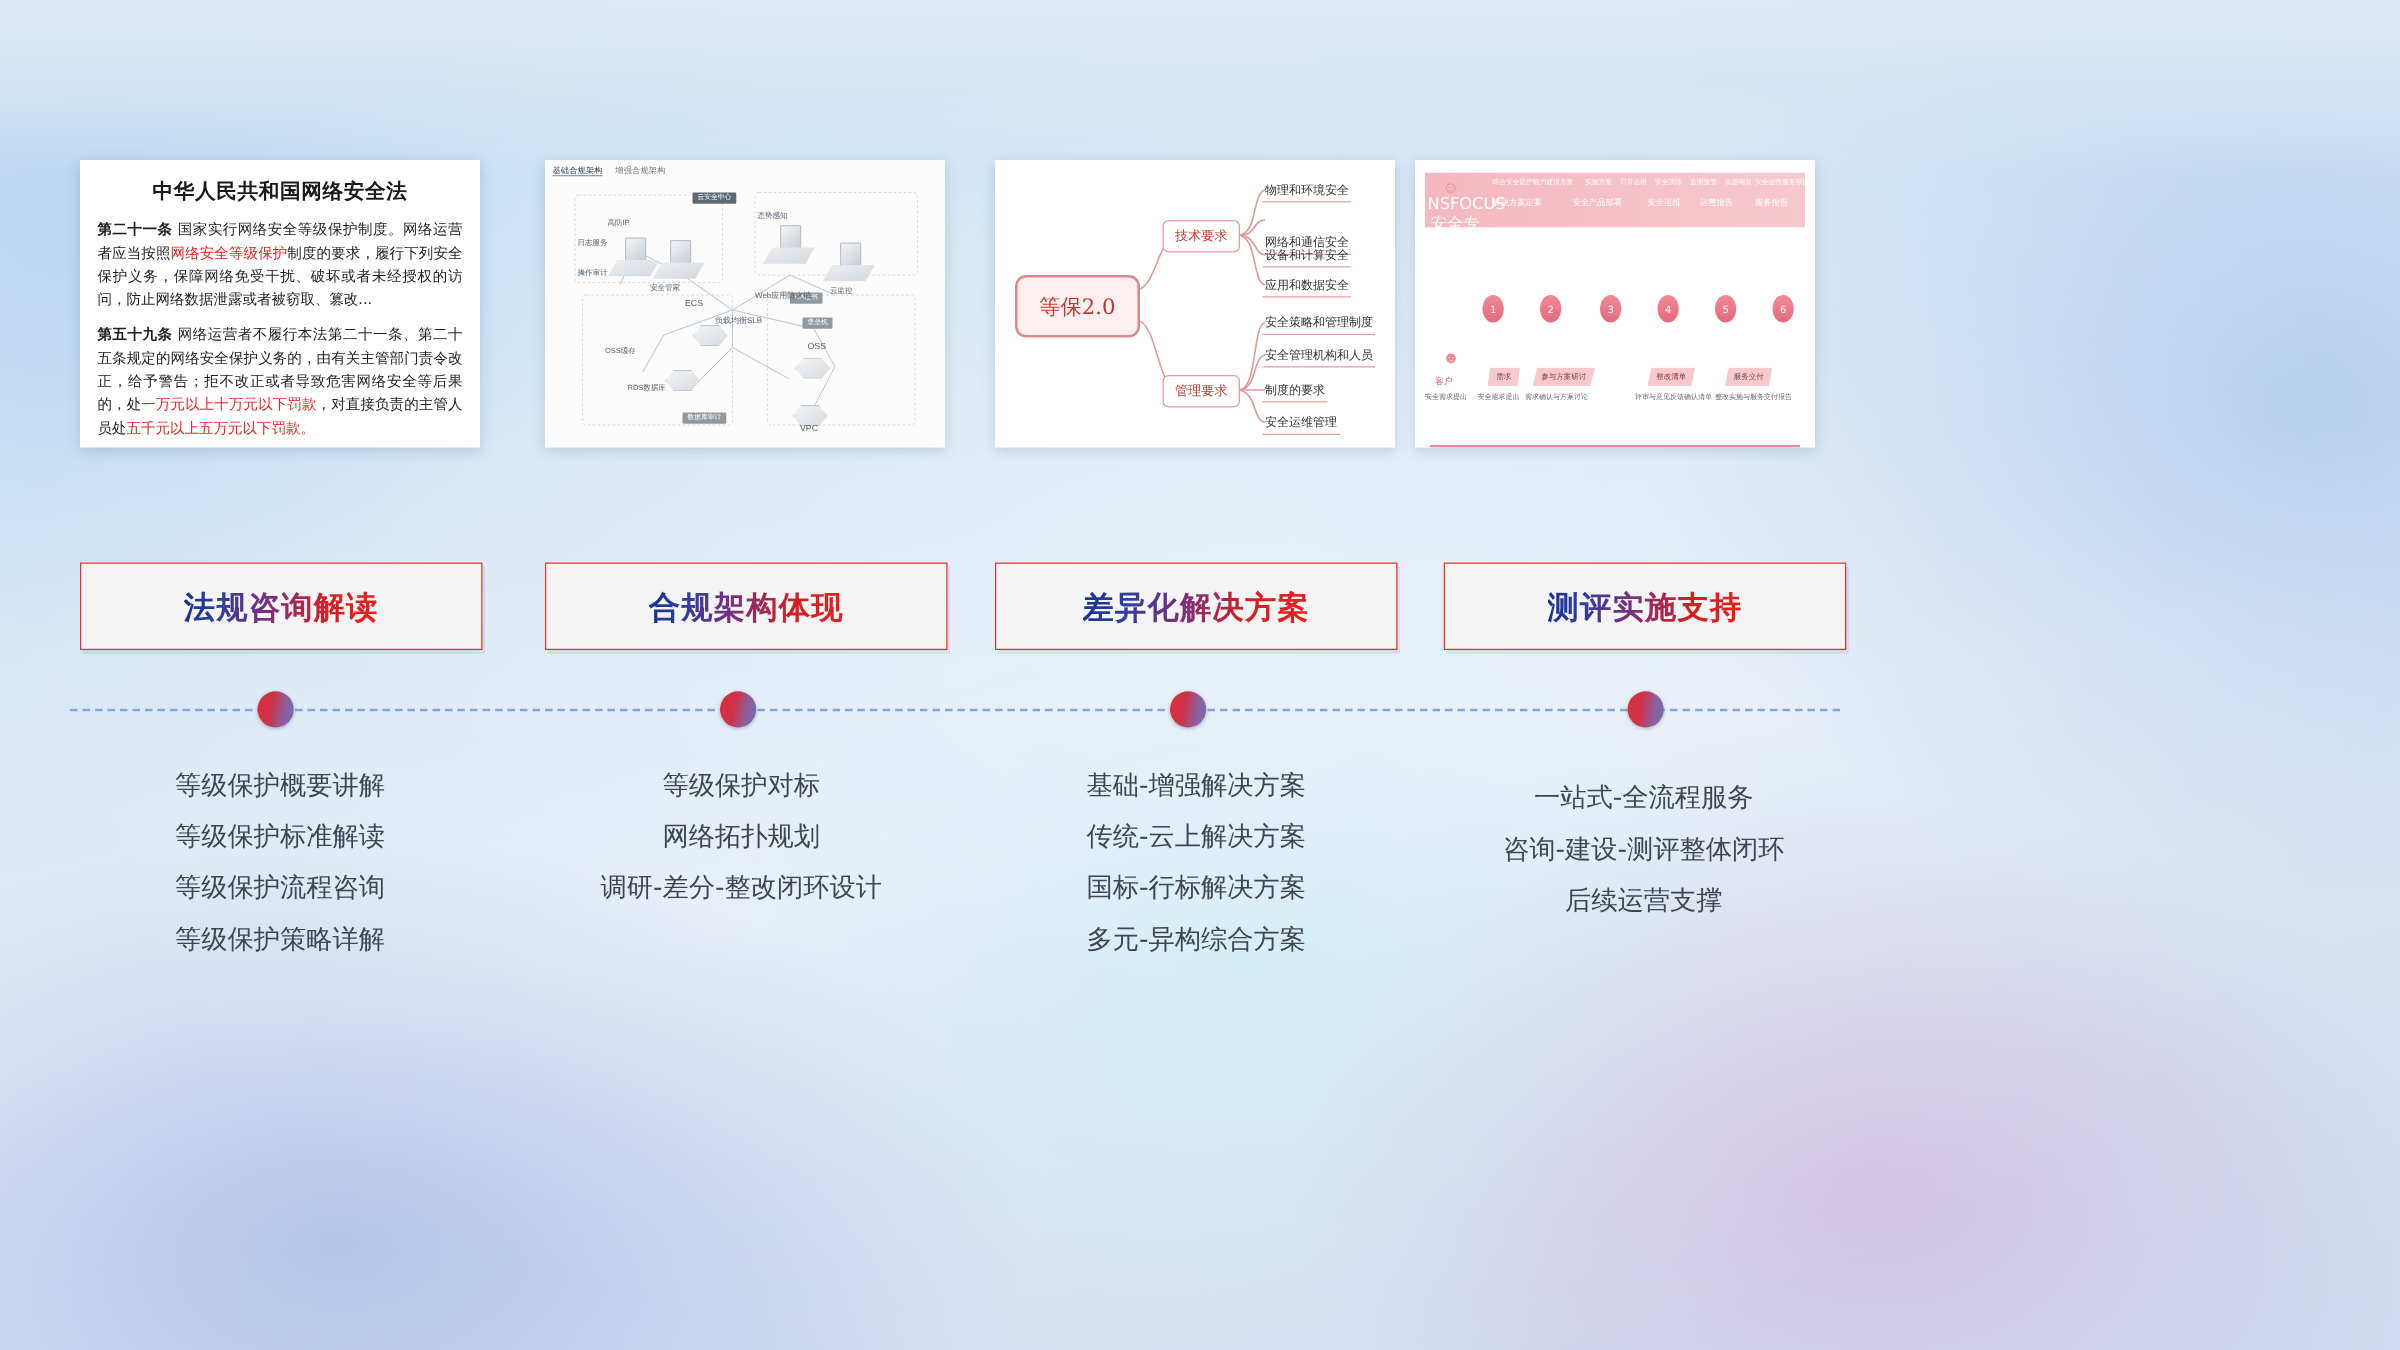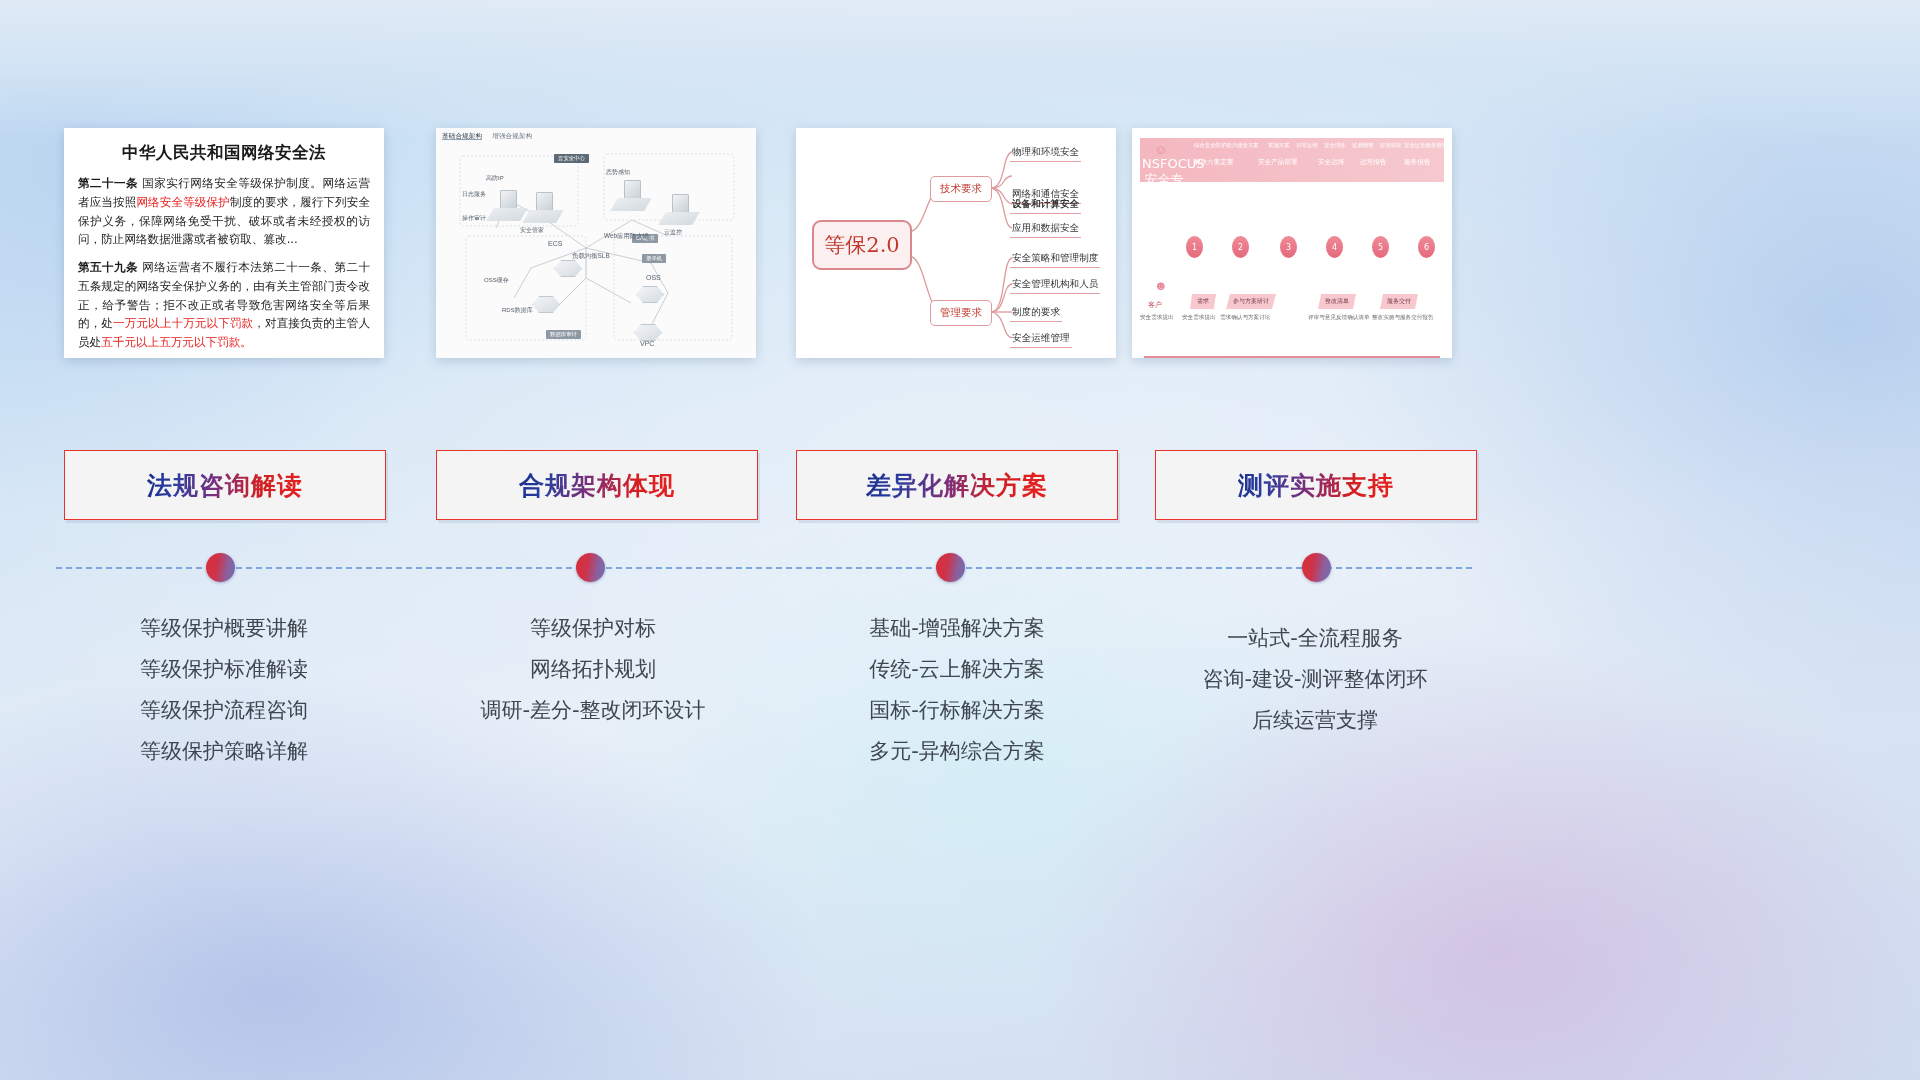--- a/index.html
+++ b/index.html
@@ -53,21 +53,21 @@
   .arch .pill.dk{background:#5d6a75;}
   .arch .lbl{position:absolute;font-size:6px;color:#55606b;white-space:nowrap;}
   .arch .hex{position:absolute;width:26px;height:15px;background:linear-gradient(150deg,#f3f5f7,#d5dbe1);
              border:1px solid #bfc8cf;clip-path:polygon(25% 0,75% 0,100% 50%,75% 100%,25% 100%,0 50%);}
   .arch svg{position:absolute;inset:0;}
 
   
   .mind{position:relative;width:100%;height:100%;background:#fff;}
   .mind .root{position:absolute;left:16px;top:92px;width:96px;height:46px;border:2.5px solid #d9898c;
      border-radius:9px;background:#fceff0;display:flex;align-items:center;justify-content:center;
-     color:#c0392f;font-size:21px;font-family:"DejaVu Serif",serif;}
+     color:#c0392f;font-size:17px;font-family:"DejaVu Serif",serif;}
   .mind .b1{position:absolute;left:134px;border:1.6px solid #e09a9c;border-radius:5px;background:#fff;
      color:#c0392f;font-size:10.5px;padding:5px 9px;font-family:"DejaVu Sans",sans-serif;white-space:nowrap;}
   .mind .leaf{position:absolute;left:214px;color:#333;font-size:9.6px;white-space:nowrap;
      border-bottom:1.4px solid #e4a0a2;padding:0 2px 2px 2px;font-family:"DejaVu Sans",sans-serif;}
   .mind svg{position:absolute;inset:0;}
 
   
   .nsf{position:relative;width:100%;height:100%;background:#fff;}
   .nsf .top{position:absolute;left:8px;top:10px;width:304px;height:44px;
      background:linear-gradient(90deg,#f4b7c0,#f6c9cf);clip-path:polygon(0 0,100% 0,100% 100%,0 100%);}
@@ -215,21 +215,21 @@
         </g>
       </svg>
 
       <div class="root">等保2.0</div>
 
       <div class="b1" style="top:48px;">技术要求</div>
       <div class="b1" style="top:172px;">管理要求</div>
 
       <div class="leaf" style="top:18px;">物理和环境安全</div>
       <div class="leaf" style="top:60px;">网络和通信安全</div>
-      <div class="leaf" style="top:70px;font-weight:bold;">设备和计算安全</div>
+      <div class="leaf" style="top:70px;">设备和计算安全</div>
       <div class="leaf" style="top:94px;">应用和数据安全</div>
 
       <div class="leaf" style="top:124px;">安全策略和管理制度</div>
       <div class="leaf" style="top:150px;">安全管理机构和人员</div>
       <div class="leaf" style="top:178px;">制度的要求</div>
       <div class="leaf" style="top:204px;">安全运维管理</div>
     </div>
   </div>
 
   <div class="card c4">

